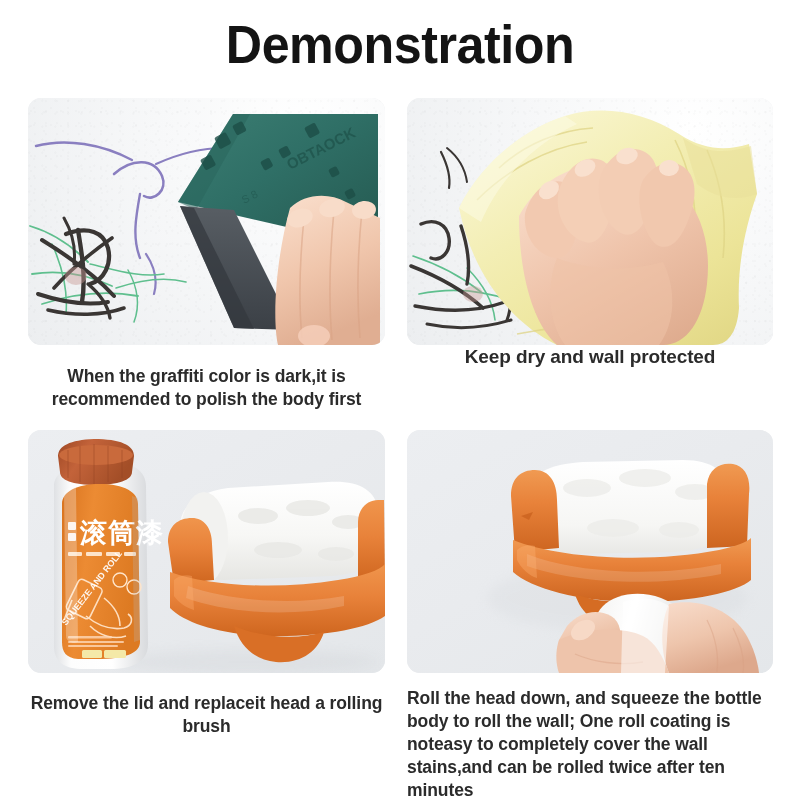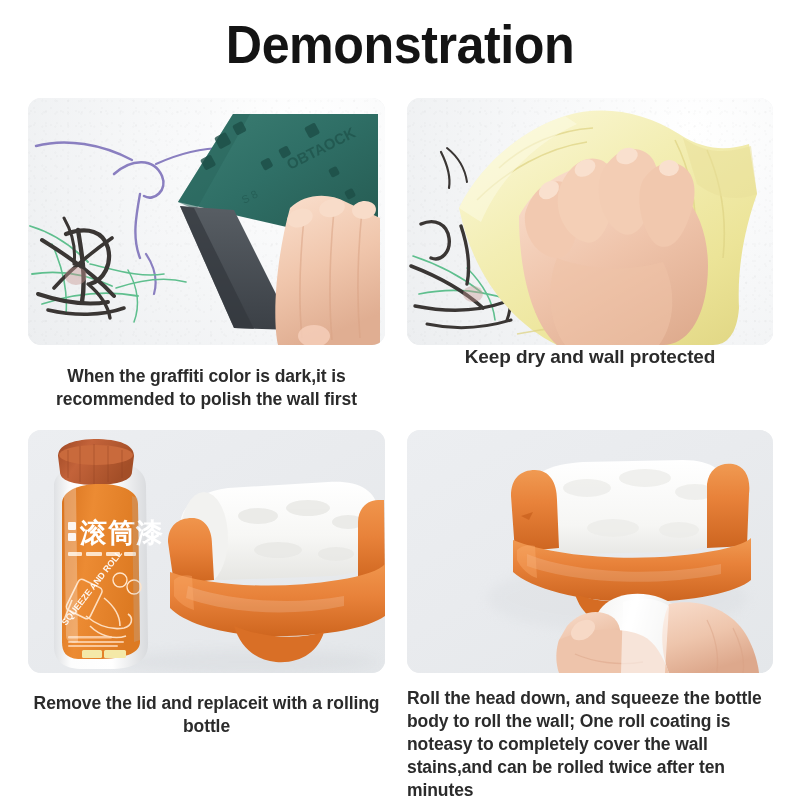--- a/index.html
+++ b/index.html
@@ -206,21 +206,21 @@
                 <path d="M334 112 C330 152 328 194 332 240"></path>
               </g>
 
               <ellipse cx="272" cy="120" rx="13" ry="9" fill="#f8dcc9" transform="rotate(-18 272 120)"></ellipse>
               <ellipse cx="304" cy="110" rx="13" ry="9" fill="#f8dcc9" transform="rotate(-12 304 110)"></ellipse>
               <ellipse cx="336" cy="112" rx="12" ry="9" fill="#f8dcc9" transform="rotate(-6 336 112)"></ellipse>
               <ellipse cx="286" cy="238" rx="16" ry="11" fill="#f6cfbb" opacity=".8"></ellipse>
             </g>
           </svg>
         </div>
-        <div class="caption center" style="margin-top:20px;">When the graffiti color is dark,it is recommended to polish the wall first</div>
+        <div class="caption center" style="margin-top:20px;">When the graffiti color is dark,it is recommended to polish the body first</div>
       </div>
 
       <div class="cell right">
         <div class="photo p2">
           <div class="layer wall-white"></div>
           <div class="layer wall-texture"></div>
 
           <svg class="fill" viewBox="0 0 366 247" preserveAspectRatio="none">
             <defs>
               <linearGradient id="clothG" x1="0.1" y1="0" x2="0.9" y2="1">
@@ -423,21 +423,21 @@
                        L357 186 C340 198 300 206 250 206 C196 206 158 194 142 178 Z" fill="url(#rollerOrangeG)"></path>
 
               <path d="M206 196 C212 216 226 230 248 232 C272 234 290 222 296 202
                        C270 210 234 208 206 196 Z" fill="#d96f26"></path>
 
               <path d="M160 156 C200 170 260 176 316 166 L316 176 C258 188 196 182 158 168 Z" fill="#ffffff" opacity=".16"></path>
               <path d="M146 150 C150 146 158 144 164 146 L166 180 C158 178 150 172 146 166 Z" fill="#ffb070" opacity=".35"></path>
             </g>
           </svg>
         </div>
-        <div class="caption center" style="margin-top:19px;">Remove the lid and replaceit with a rolling bottle</div>
+        <div class="caption center" style="margin-top:19px;">Remove the lid and replaceit head a rolling brush</div>
       </div>
 
       <div class="cell right">
         <div class="photo p4">
           <div class="layer wall-grey"></div>
 
           <svg class="fill" viewBox="0 0 366 243" preserveAspectRatio="none">
             <defs>
               <linearGradient id="rollerOrangeG2" x1="0" y1="0" x2="0" y2="1">
                 <stop offset="0%" stop-color="#f09a52"></stop>

